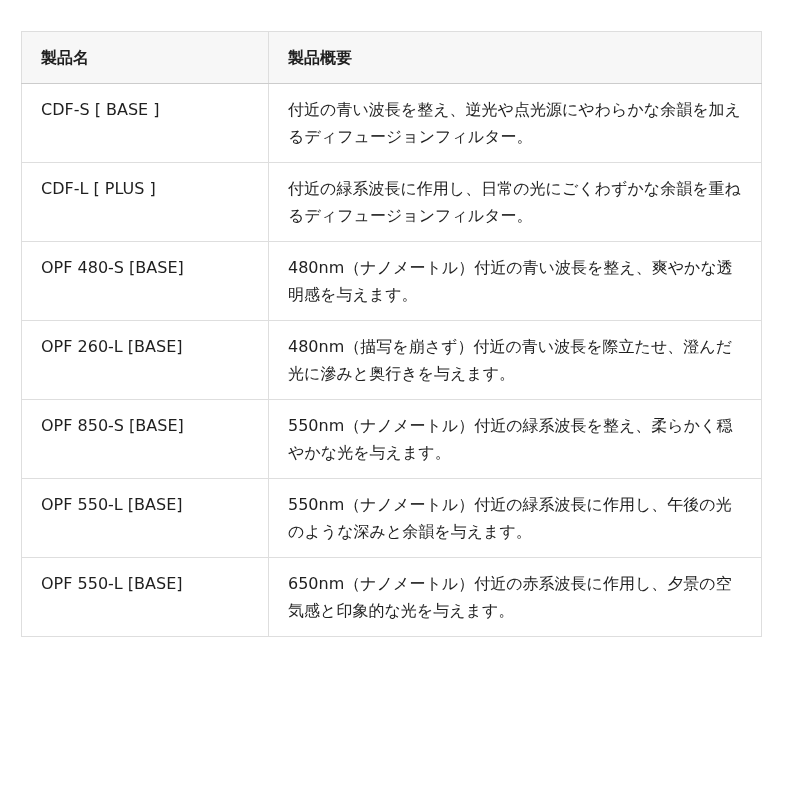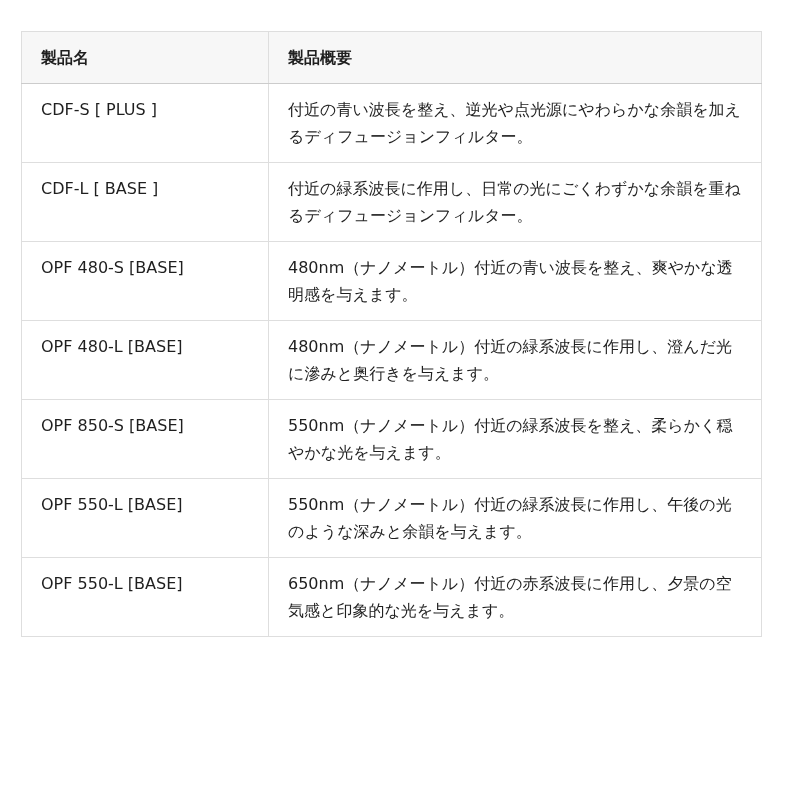--- a/index.html
+++ b/index.html
@@ -59,34 +59,34 @@
         <col style="width:493px">
       </colgroup>
       <thead>
         <tr>
           <th>製品名</th>
           <th>製品概要</th>
         </tr>
       </thead>
       <tbody>
         <tr>
-          <td class="cell-name">CDF-S [ PLUS ]</td>
+          <td class="cell-name">CDF-S [ BASE ]</td>
           <td class="cell-desc">付近の青い波長を整え、逆光や点光源にやわらかな余韻を加えるディフュージョンフィルター。</td>
         </tr>
         <tr>
-          <td class="cell-name">CDF-L [ BASE ]</td>
+          <td class="cell-name">CDF-L [ PLUS ]</td>
           <td class="cell-desc">付近の緑系波長に作用し、日常の光にごくわずかな余韻を重ねるディフュージョンフィルター。</td>
         </tr>
         <tr>
           <td class="cell-name">OPF 480-S [BASE]</td>
           <td class="cell-desc">480nm（ナノメートル）付近の青い波長を整え、爽やかな透明感を与えます。</td>
         </tr>
         <tr>
-          <td class="cell-name">OPF 480-L [BASE]</td>
-          <td class="cell-desc">480nm（ナノメートル）付近の緑系波長に作用し、澄んだ光に滲みと奥行きを与えます。</td>
+          <td class="cell-name">OPF 260-L [BASE]</td>
+          <td class="cell-desc">480nm（描写を崩さず）付近の青い波長を際立たせ、澄んだ光に滲みと奥行きを与えます。</td>
         </tr>
         <tr>
           <td class="cell-name">OPF 850-S [BASE]</td>
           <td class="cell-desc">550nm（ナノメートル）付近の緑系波長を整え、柔らかく穏やかな光を与えます。</td>
         </tr>
         <tr>
           <td class="cell-name">OPF 550-L [BASE]</td>
           <td class="cell-desc">550nm（ナノメートル）付近の緑系波長に作用し、午後の光のような深みと余韻を与えます。</td>
         </tr>
         <tr>

